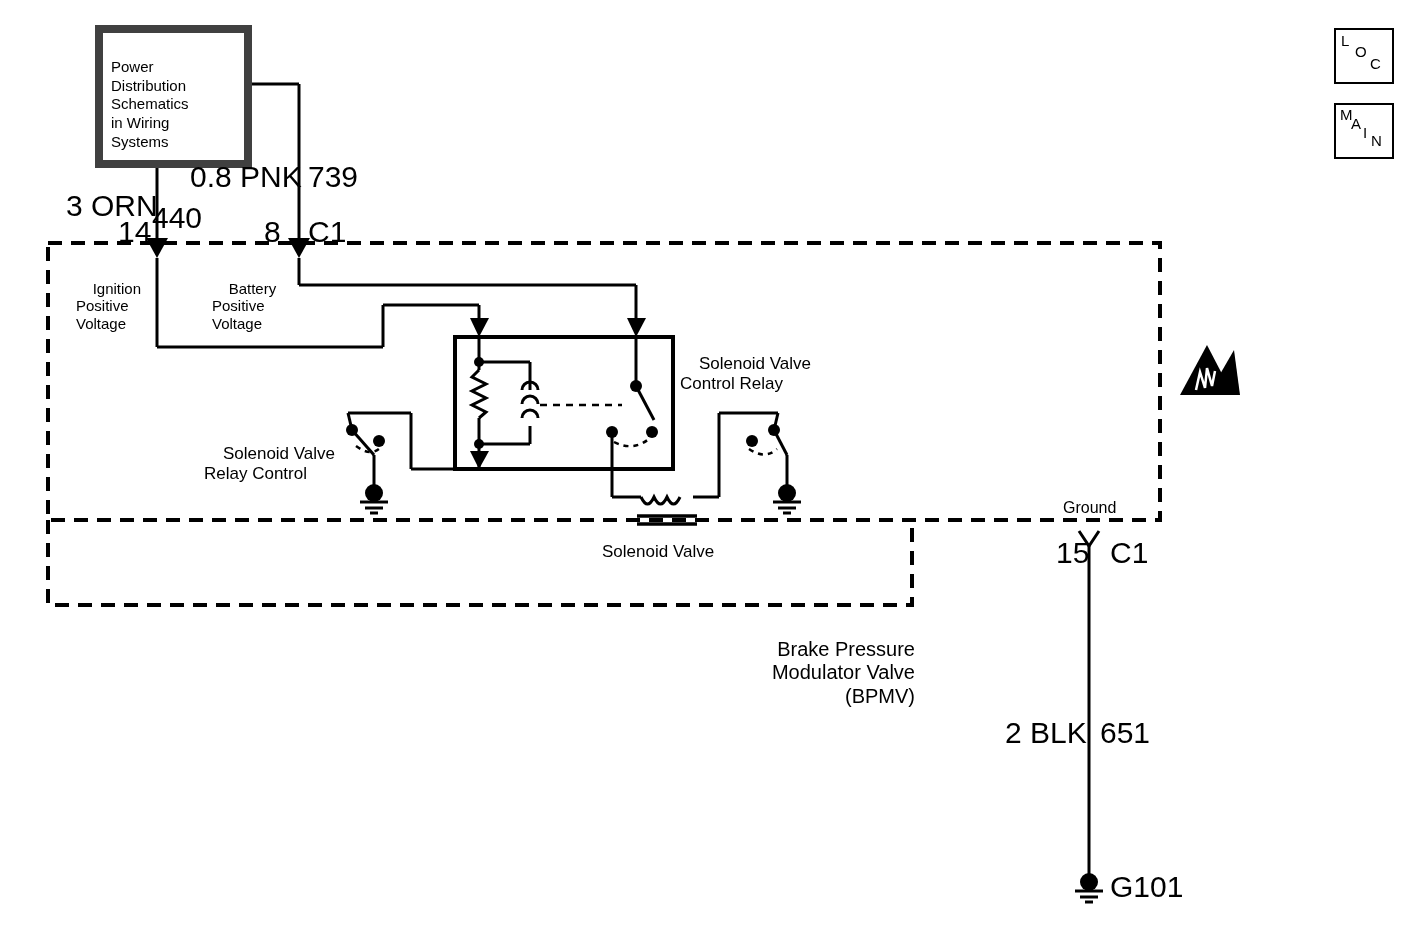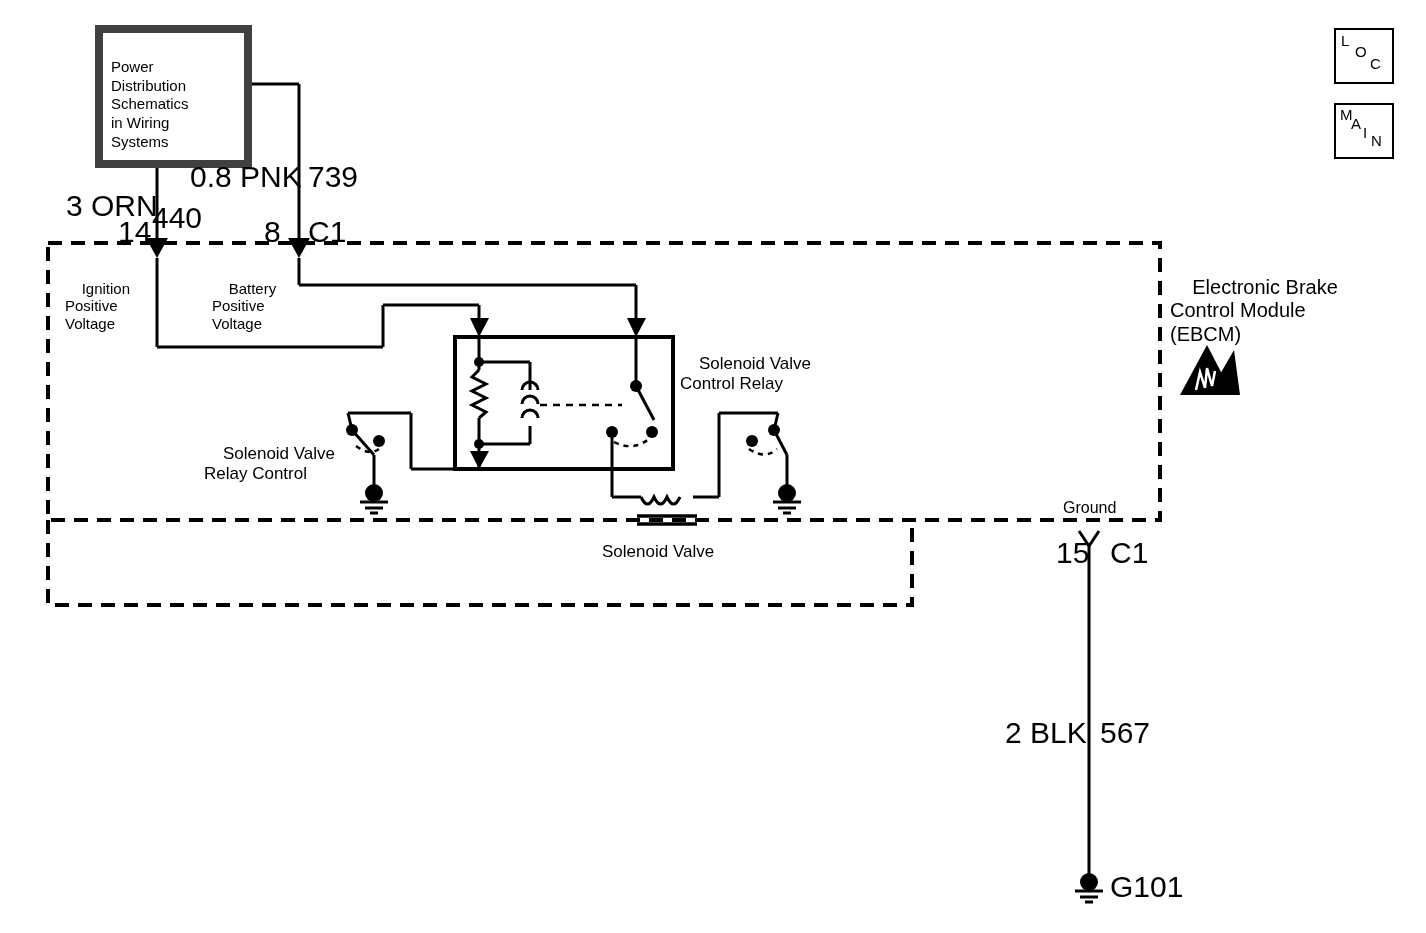--- a/index.html
+++ b/index.html
@@ -175,21 +175,21 @@
 
   <div class="lbl t22" style="left:66px; top:188px;">3 ORN</div>
   <div class="lbl t22" style="left:152px; top:188px;margin-top:12px;">440</div>
   <div class="lbl t22" style="left:190px; top:159px;">0.8 PNK</div>
   <div class="lbl t22" style="left:308px; top:159px;">739</div>
 
   <div class="lbl t22" style="left:118px; top:214px;">14</div>
   <div class="lbl t22" style="left:264px; top:214px;">8</div>
   <div class="lbl t22" style="left:308px; top:214px;">C1</div>
 
-  <div class="lbl t15" style="left:65px; top:262px;">
+  <div class="lbl t15" style="left:76px; top:262px;">
     <span style="white-space:pre-line;">Ignition
 Positive
 Voltage</span>
   </div>
   <div class="lbl t15" style="left:212px; top:262px;">
     <span style="white-space:pre-line;text-align:center;">Battery
 Positive
 Voltage</span>
   </div>
   <div class="lbl t17" style="left:680px; top:334px;">
@@ -200,28 +200,28 @@
     <span style="white-space:pre-line;">Solenoid Valve
 Relay Control</span>
   </div>
   <div class="lbl t17" style="left:602px; top:542px;">Solenoid Valve</div>
   <div class="lbl t16" style="left:1063px; top:499px;">Ground</div>
 
   <div class="lbl t22" style="left:1056px; top:535px;">15</div>
   <div class="lbl t22" style="left:1110px; top:535px;">C1</div>
 
   <div class="lbl t22" style="left:1005px; top:715px;">2 BLK</div>
-  <div class="lbl t22" style="left:1100px; top:715px;">567</div>
+  <div class="lbl t22" style="left:1100px; top:715px;">651</div>
 
   <div class="lbl t22" style="left:1110px; top:869px;">G101</div>
 
-  <div class="lbl t20" style="left:1170px; top:252px;">
-    <span style="white-space:pre-line;">Electronic Brake
-Control Module
-(EBCM)</span>
+  <div class="lbl t20" style="left:730px; top:614px; text-align:right; width:185px;">
+    <span style="white-space:pre-line;">Brake Pressure
+Modulator Valve
+(BPMV)</span>
   </div>
 
   <div class="loc-box" style="left:1334px; top:28px; width:56px; height:52px;">
     <span class="loc-letter" style="left:5px; top:2px;">L</span>
     <span class="loc-letter" style="left:19px; top:13px;">O</span>
     <span class="loc-letter" style="left:34px; top:25px;">C</span>
   </div>
 
   <div class="loc-box" style="left:1334px; top:103px; width:56px; height:52px;">
     <span class="loc-letter" style="left:4px; top:1px;">M</span>

